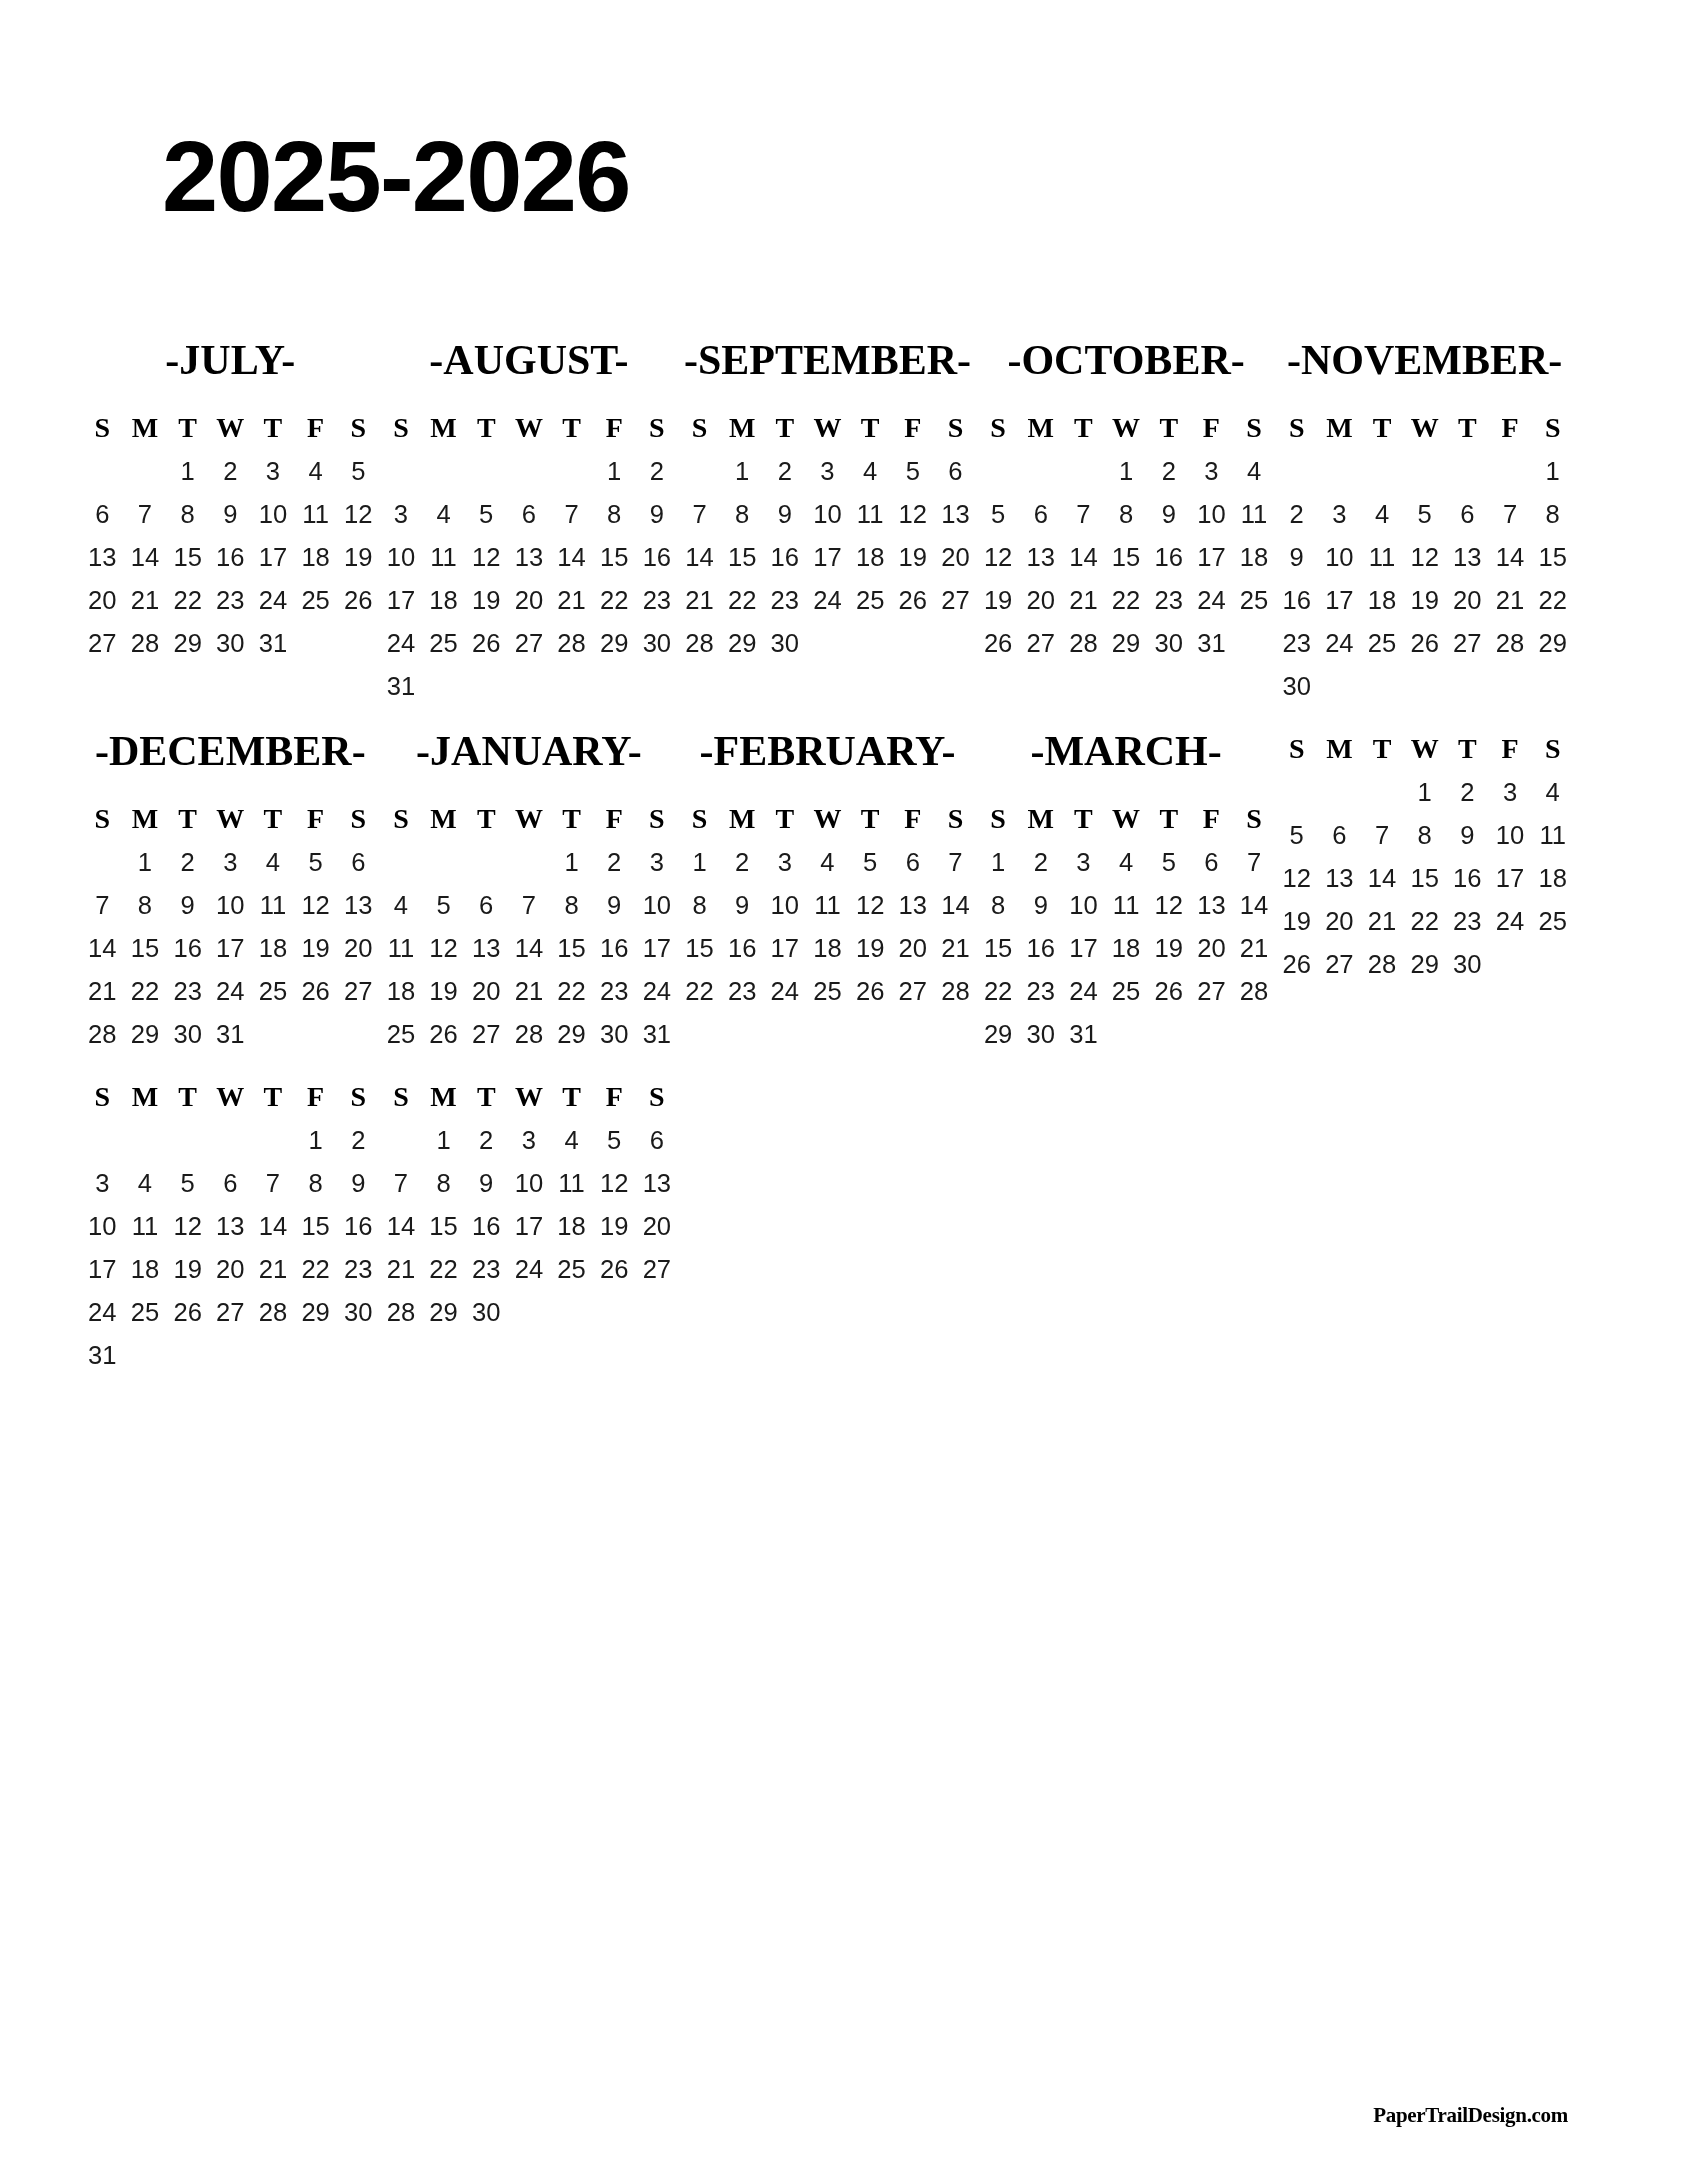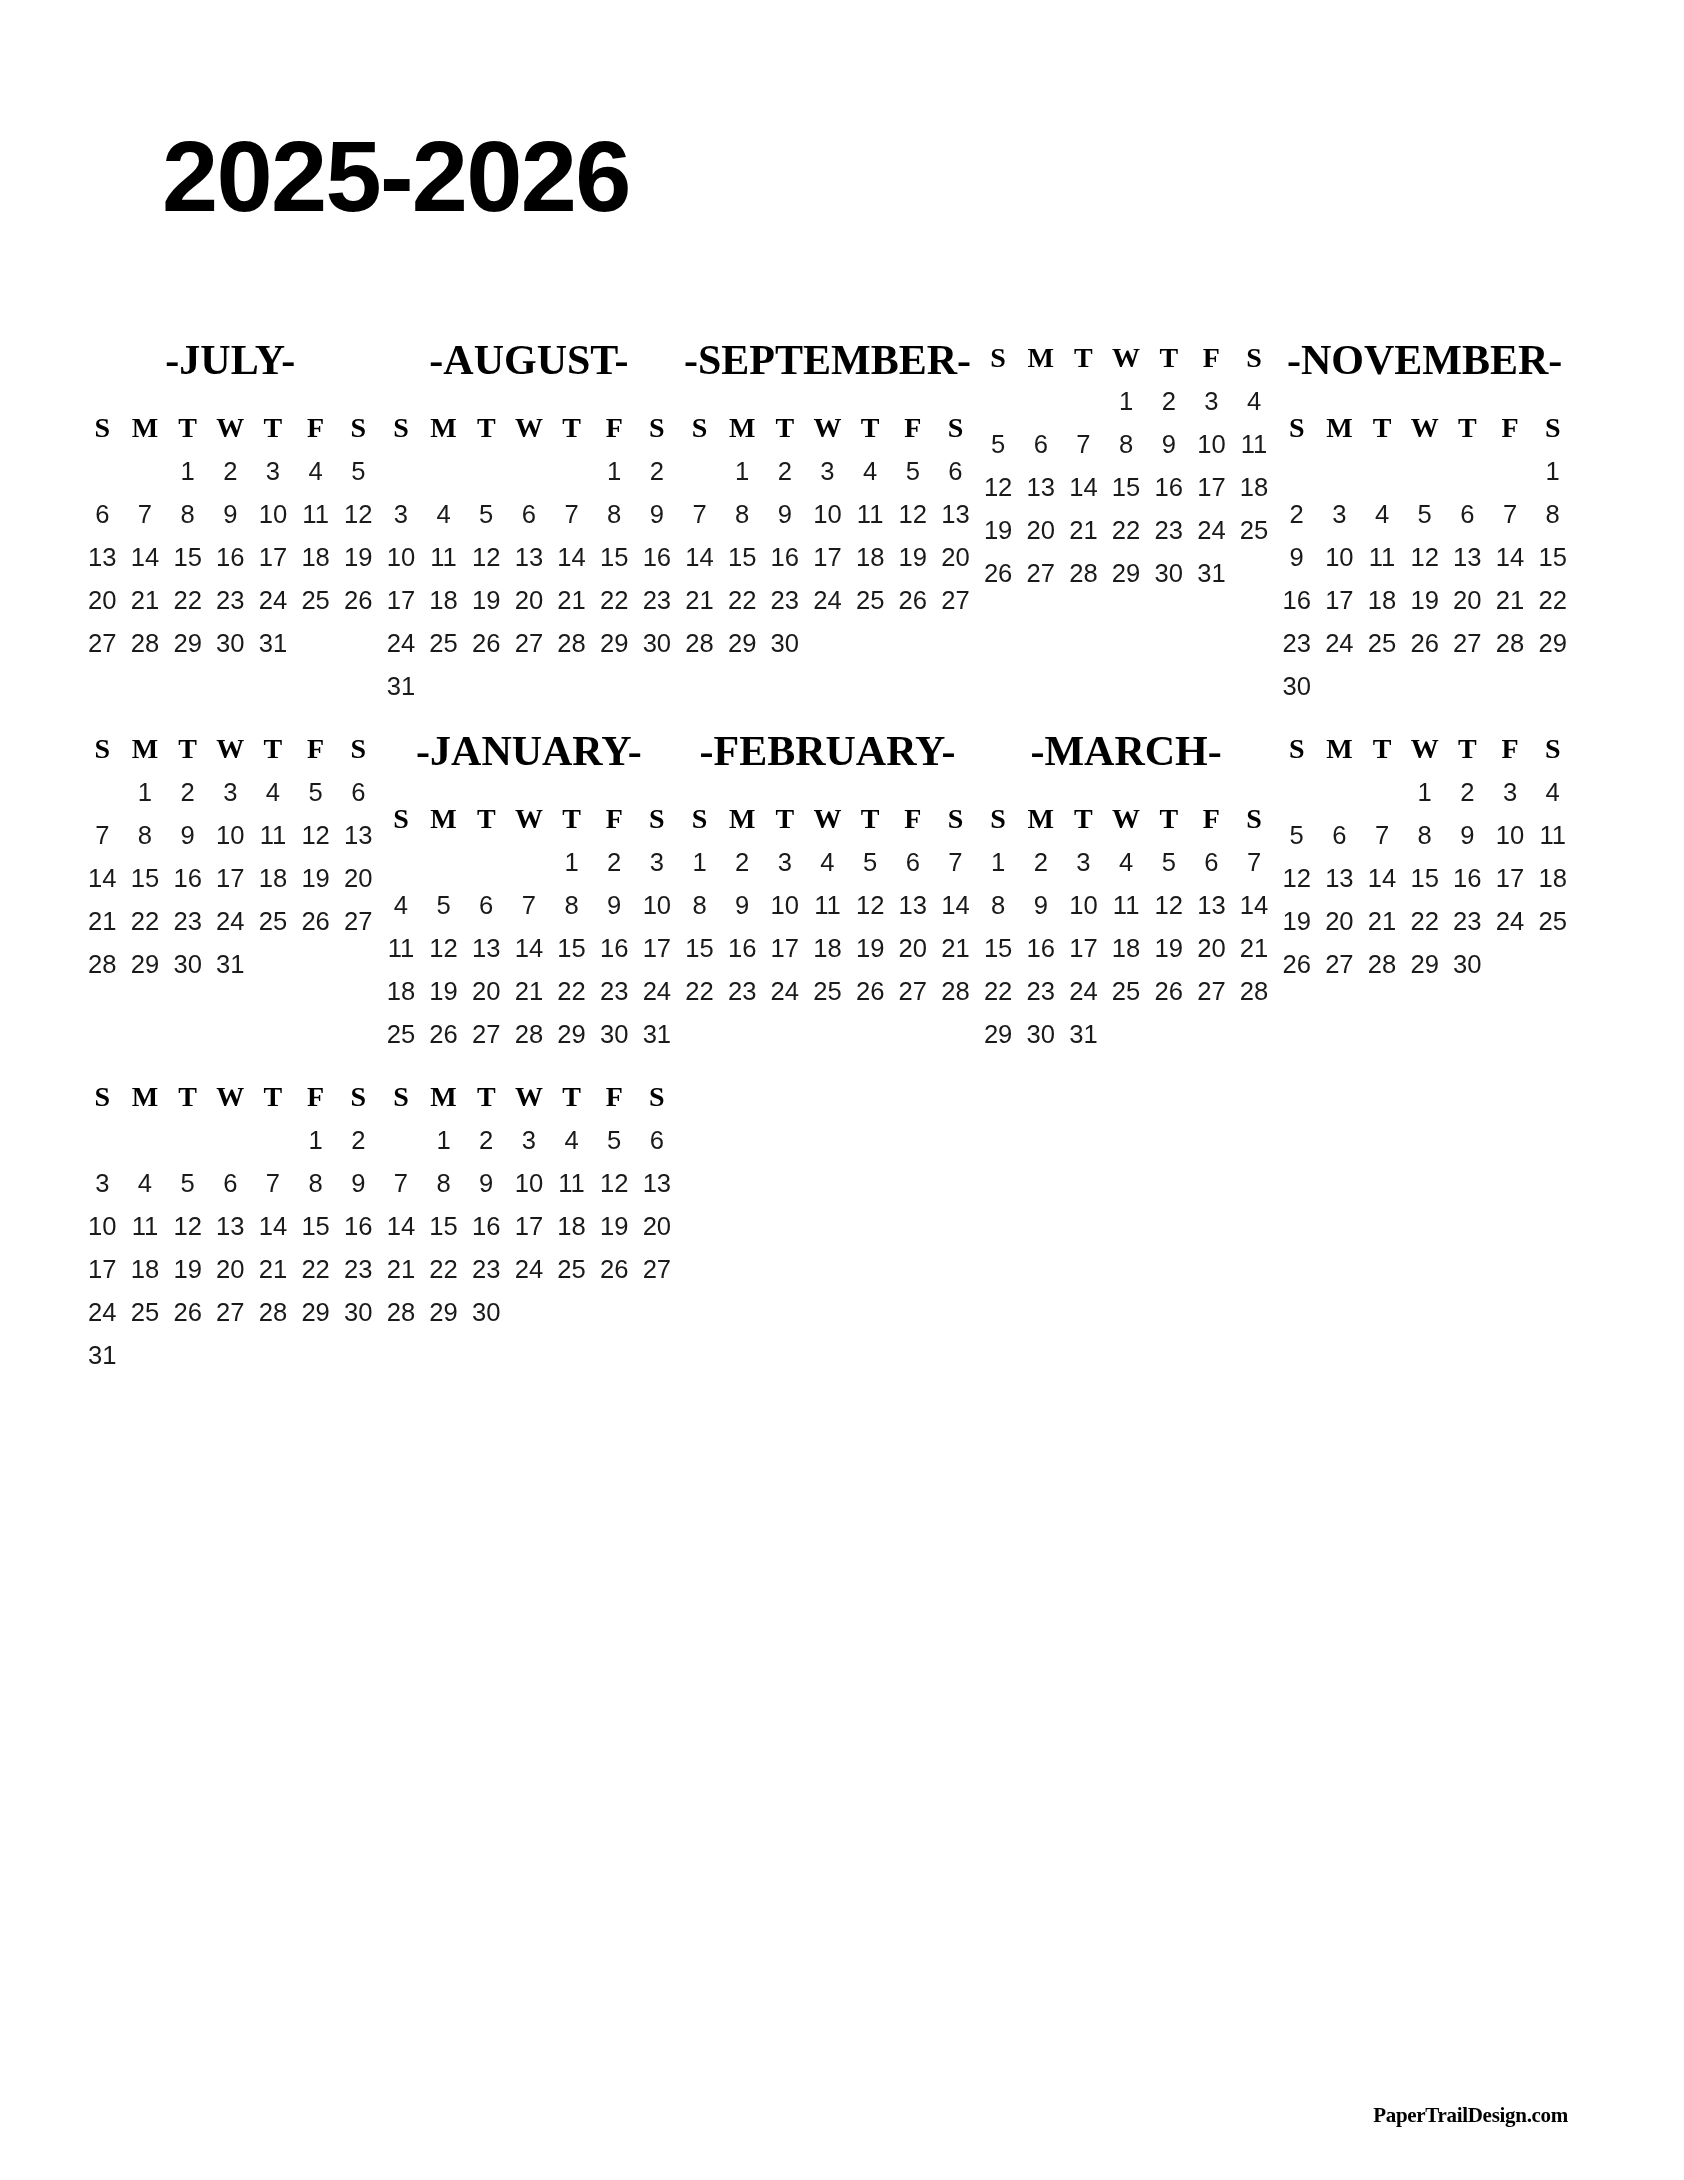--- a/index.html
+++ b/index.html
@@ -290,20 +290,21 @@
               <td>30</td>
               <td></td>
               <td></td>
               <td></td>
               <td></td>
             </tr>
           </tbody>
         </table>
       </div>
       <div class="month">
+        <div class="month-name">-OCTOBER-</div>
         <table class="cal">
           <thead>
             <tr>
               <th>S</th>
               <th>M</th>
               <th>T</th>
               <th>W</th>
               <th>T</th>
               <th>F</th>
               <th>S</th>
@@ -424,20 +425,21 @@
               <td></td>
               <td></td>
               <td></td>
               <td></td>
               <td></td>
             </tr>
           </tbody>
         </table>
       </div>
       <div class="month">
+        <div class="month-name">-DECEMBER-</div>
         <table class="cal">
           <thead>
             <tr>
               <th>S</th>
               <th>M</th>
               <th>T</th>
               <th>W</th>
               <th>T</th>
               <th>F</th>
               <th>S</th>

